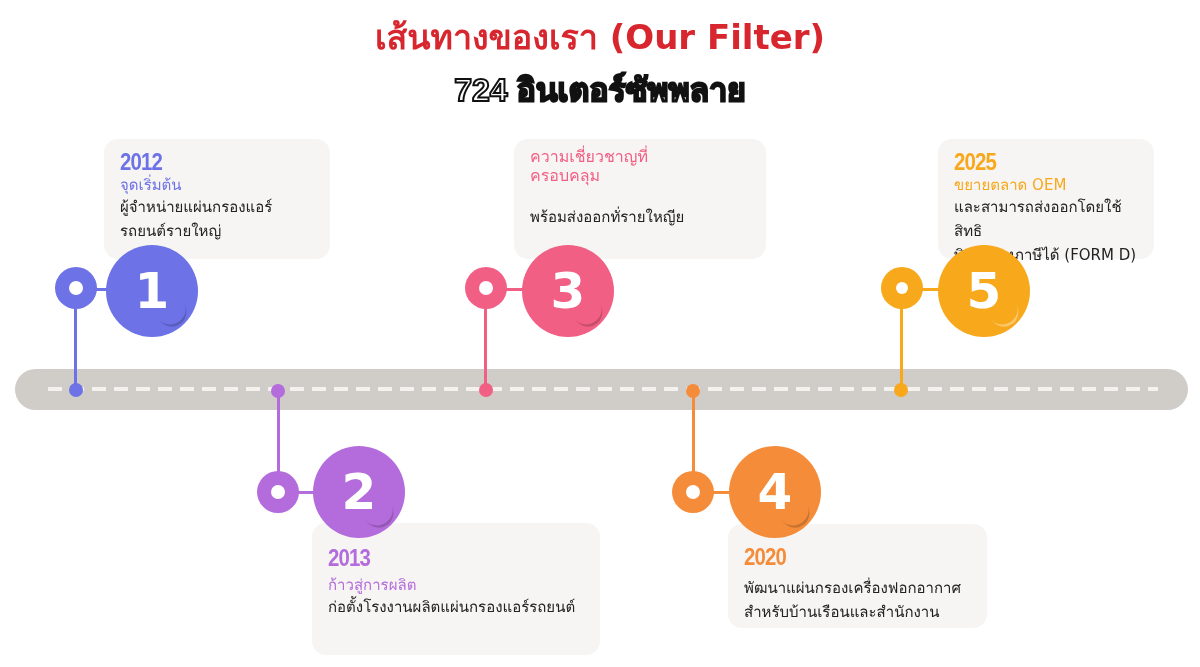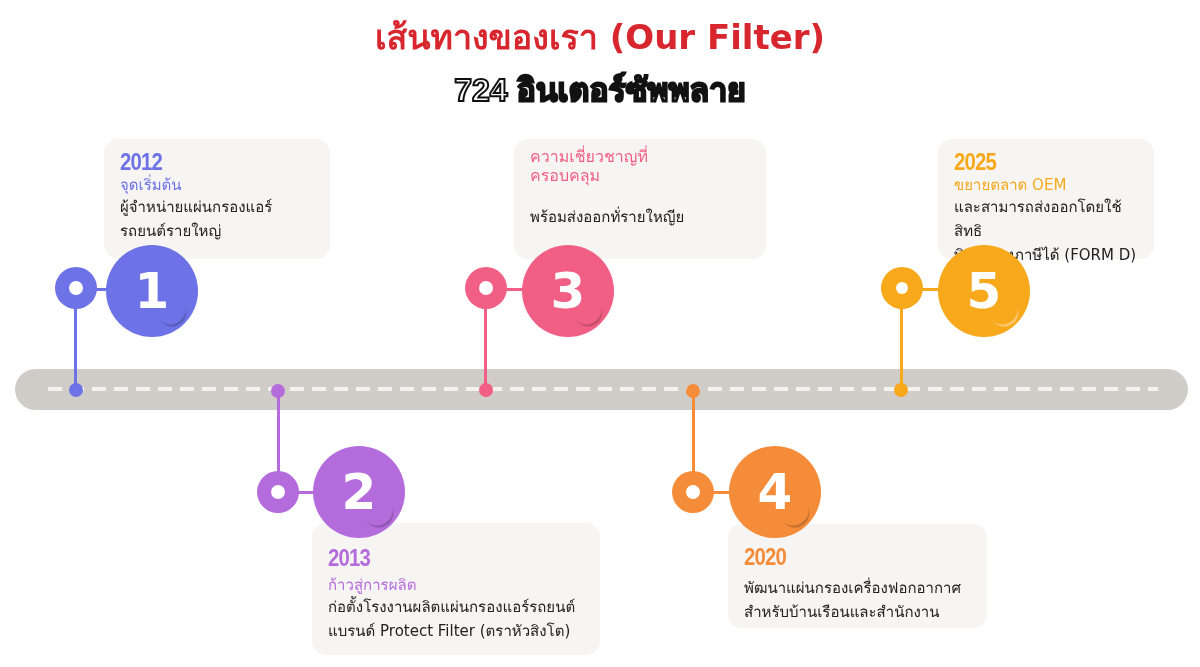--- a/index.html
+++ b/index.html
@@ -84,21 +84,20 @@
   </div>
 </div>
 
 <div>
   <div class="stem" style="left:277px;top:392px;height:100px;background:#b46bdc"></div>
   <div class="dot" style="left:271px;top:384px;background:#b46bdc"></div>
   <div class="card" style="left:312px;top:523px;width:288px;height:132px;padding-top:22px;">
     <div class="year" style="color:#b46bdc">2013</div>
     <div class="head" style="color:#b46bdc;margin-top:4px">ก้าวสู่การผลิต</div>
     <div class="desc">ก่อตั้งโรงงานผลิตแผ่นกรองแอร์รถยนต์</div>
-    <div class="desc">แบรนด์ Protect Filter (ตราหัวสิงโต)</div>
   </div>
   <div class="link" style="left:298px;top:491px;width:20px;background:#b46bdc"></div>
   <div class="small" style="left:257px;top:471px;background:#b46bdc"></div>
   <div class="big" style="left:313px;top:446px;background:#b46bdc">
     <span>2</span>
       <div class="shine"></div>
   </div>
 </div>
 
 <div>

